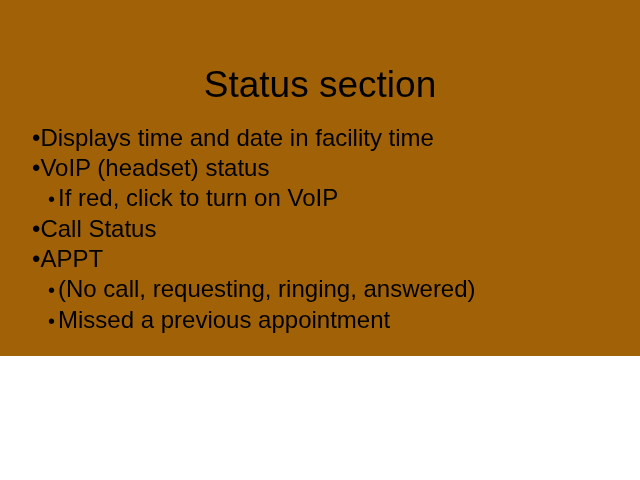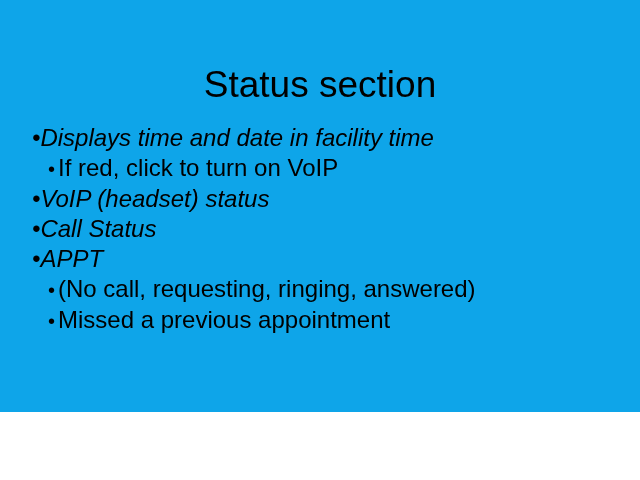--- a/index.html
+++ b/index.html
@@ -12,22 +12,22 @@
     height: 480px;
     background: #ffffff;
     font-family: "Liberation Sans", sans-serif;
     color: #000000;
     overflow: hidden;
   }
 
   .slide {
     position: relative;
     width: 640px;
-    height: 412px;
-    background: #0ea5e9;
+    height: 356px;
+    background: #a16207;
   }
 
   .slide-title {
     position: absolute;
     left: 0;
     top: 38px;
     width: 640px;
     text-align: center;
     font-size: 37px;
     font-weight: normal;
@@ -48,21 +48,20 @@
     display: block;
     font-size: 24px;
     line-height: 30px;
     color: #000000;
     white-space: nowrap;
     letter-spacing: 0px;
   }
 
   .bullet-line.level-1 {
     padding-left: 4px;
-    font-style: italic;
   }
 
   .bullet-line.level-2 {
     padding-left: 20px;
   }
 
   .bullet-mark {
     display: inline-block;
     font-size: 24px;
     line-height: 30px;
@@ -85,21 +84,21 @@
 </head>
 <body style="background: rgb(255, 255, 255); color: rgb(0, 0, 0);">
 
 <div class="slide">
 
   <h1 class="slide-title">Status section</h1>
 
   <div class="body-block">
 
   <div class="bullet-line level-1"><span class="bullet-mark">•</span><span class="bullet-text">Displays time and date in facility time</span></div>
+      <div class="bullet-line level-1"><span class="bullet-mark">•</span><span class="bullet-text">VoIP (headset) status</span></div>
       <div class="bullet-line level-2"><span class="bullet-mark">•</span><span class="bullet-text">If red, click to turn on VoIP</span></div>
-      <div class="bullet-line level-1"><span class="bullet-mark">•</span><span class="bullet-text">VoIP (headset) status</span></div>
       <div class="bullet-line level-1"><span class="bullet-mark">•</span><span class="bullet-text">Call Status</span></div>
       <div class="bullet-line level-1"><span class="bullet-mark">•</span><span class="bullet-text">APPT</span></div>
       <div class="bullet-line level-2"><span class="bullet-mark">•</span><span class="bullet-text">(No call, requesting, ringing, answered)</span></div>
       <div class="bullet-line level-2"><span class="bullet-mark">•</span><span class="bullet-text">Missed a previous appointment</span></div>
     </div>
 
 </div>
 
 </body></html>

